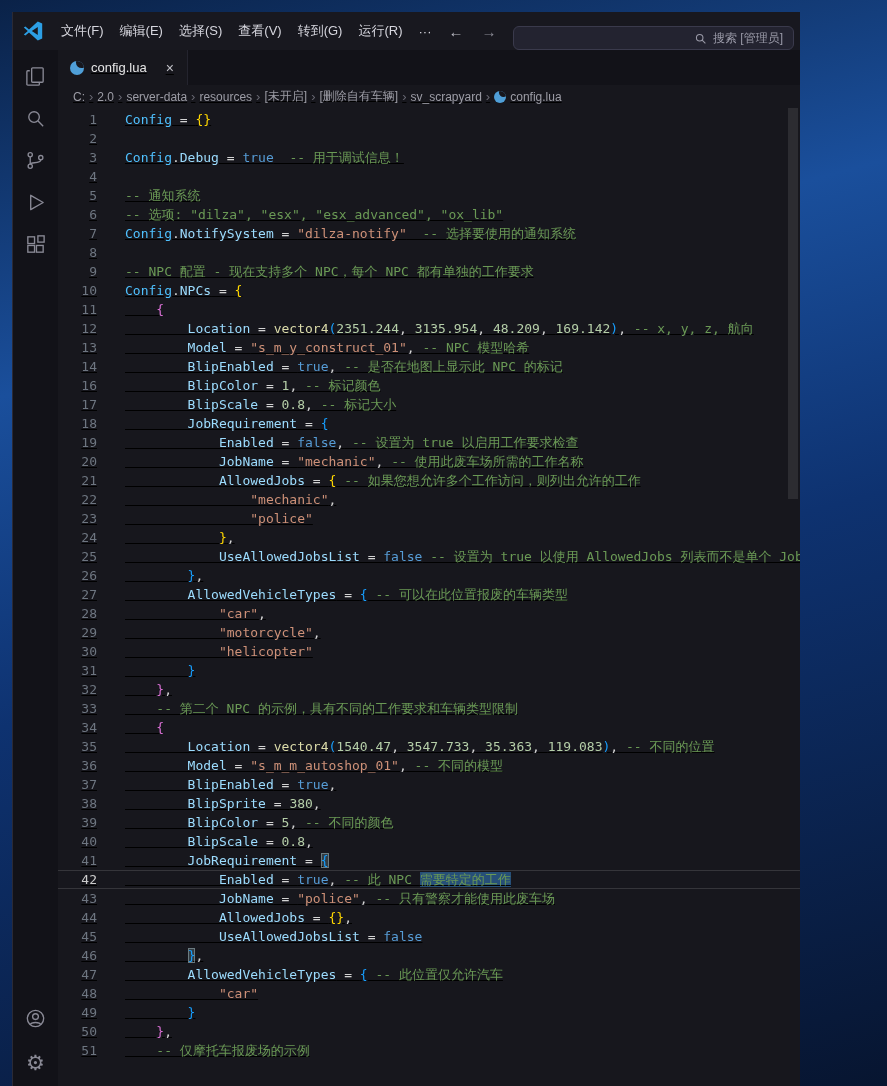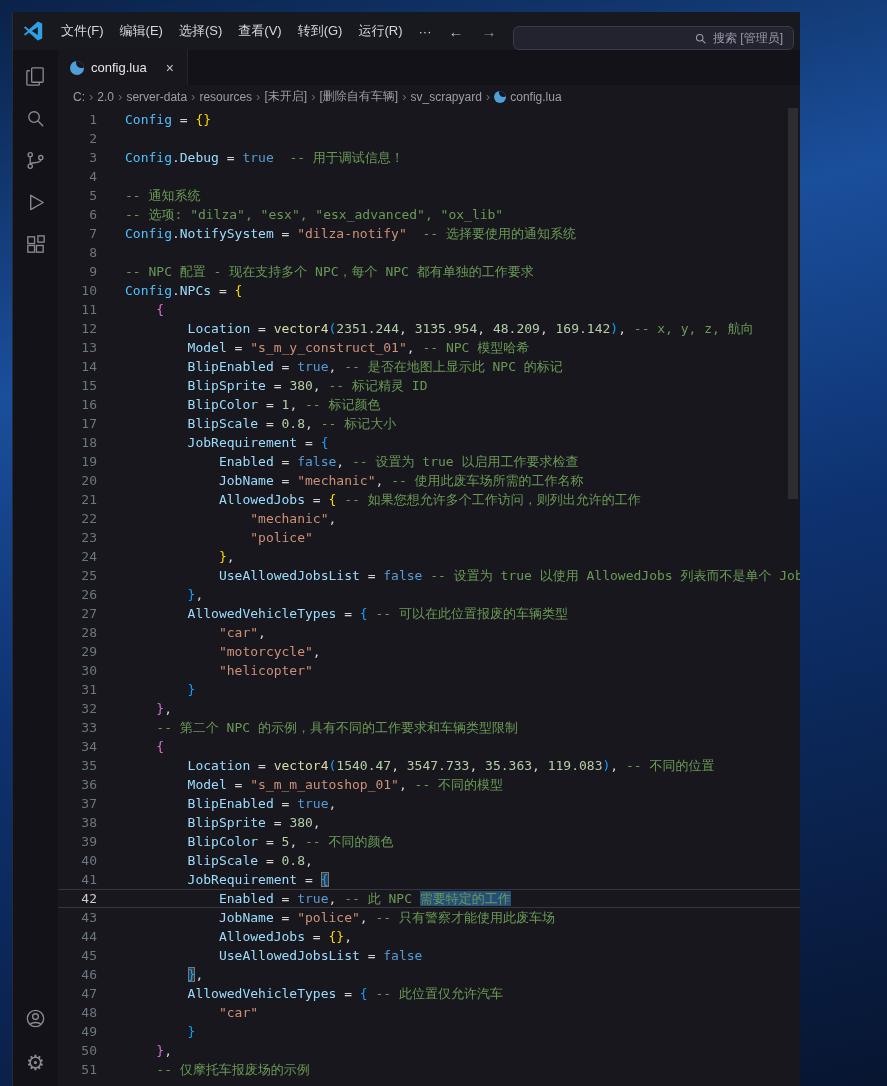--- a/index.html
+++ b/index.html
@@ -33,21 +33,21 @@
   .main { flex:1; display:flex; min-height:0; }
   .activitybar {
     flex:0 0 45px; background:var(--chromeBg);
     display:flex; flex-direction:column; align-items:center; padding:10px 0 8px 0; gap:10px;
   }
   .ab-icon { width:32px; height:32px; display:flex; align-items:center; justify-content:center; color:#8a8a96; }
   .ab-icon svg { width:23px; height:23px; }
   .ab-bottom { margin-top:auto; display:flex; flex-direction:column; align-items:center; gap:12px; }
   .gear-glyph { font-size:21px; color:#8a8a96; line-height:1; }
   
-  .editor-col { flex:1; display:flex; flex-direction:column; min-width:0; }
+  .editor-col { flex:1; display:flex; flex-direction:column; min-width:0;text-decoration:underline; }
   .tabbar { flex:0 0 35px; background:var(--chromeBg); display:flex; align-items:stretch; }
   .tab {
     display:flex; align-items:center; gap:7px; padding:0 12px;
     background:var(--editorBg); color:#e6e6e6; font-size:13px;
     border-right:1px solid #24242e; min-width:130px;
   }
   .tab-close { color:#c2c2c8; font-size:14px; margin-left:12px; }
   .lua-icon { width:14px; height:14px; border-radius:50%; background:var(--luaIcon); position:relative; overflow:hidden; flex:0 0 14px; }
   .lua-icon::after { content:""; position:absolute; width:11px; height:11px; border-radius:50%; background:var(--editorBg); left:6px; top:-4px; }
   .lua-icon.small { width:12px; height:12px; flex:0 0 12px; }
@@ -243,24 +243,20 @@
             </div>
             <div class="line">
               <span class="ln">13</span>
               <span class="code"><span class="tk p">        Model</span><span class="tk o"> = </span><span class="tk s">"s_m_y_construct_01"</span><span class="tk o">,</span><span class="tk c"> -- NPC 模型哈希</span></span>
             </div>
             <div class="line">
               <span class="ln">14</span>
               <span class="code"><span class="tk p">        BlipEnabled</span><span class="tk o"> = </span><span class="tk k">true</span><span class="tk o">,</span><span class="tk c"> -- 是否在地图上显示此 NPC 的标记</span></span>
             </div>
             <div class="line">
-              <span class="ln">15</span>
-              <span class="code"><span class="tk p">        BlipSprite</span><span class="tk o"> = </span><span class="tk n">380</span><span class="tk o">,</span><span class="tk c"> -- 标记精灵 ID</span></span>
-            </div>
-            <div class="line">
               <span class="ln">16</span>
               <span class="code"><span class="tk p">        BlipColor</span><span class="tk o"> = </span><span class="tk n">1</span><span class="tk o">,</span><span class="tk c"> -- 标记颜色</span></span>
             </div>
             <div class="line">
               <span class="ln">17</span>
               <span class="code"><span class="tk p">        BlipScale</span><span class="tk o"> = </span><span class="tk n">0.8</span><span class="tk o">,</span><span class="tk c"> -- 标记大小</span></span>
             </div>
             <div class="line">
               <span class="ln">18</span>
               <span class="code"><span class="tk p">        JobRequirement</span><span class="tk o"> = </span><span class="tk b3">{</span></span>

